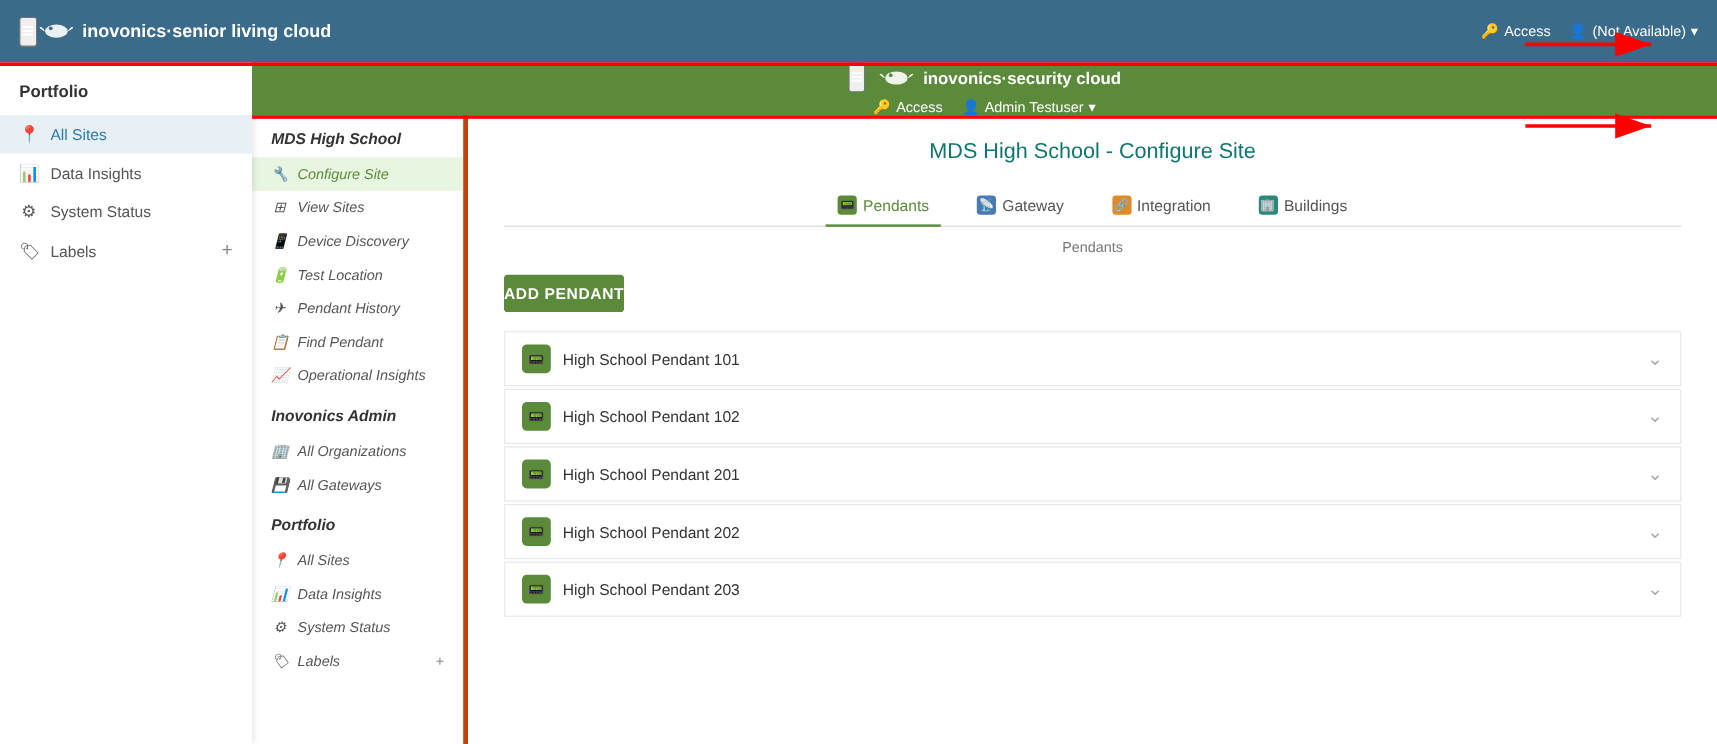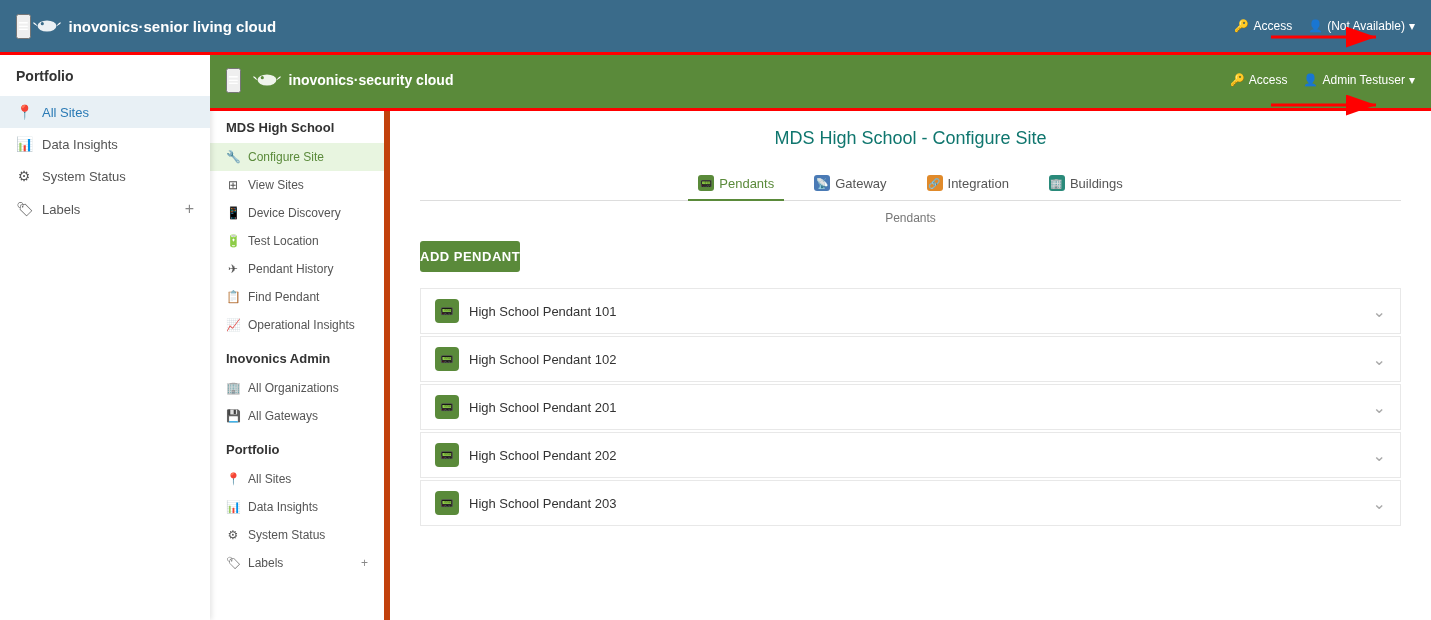--- a/index.html
+++ b/index.html
@@ -120,28 +120,29 @@
     .content-right {
       flex: 1;
       display: flex;
       flex-direction: column;
       overflow: hidden;
     }
 
     
     .security-header {
       background: #5a8a3a;
-      height: 56px;
+      height: 44px;
       display: flex;
       align-items: center;
       padding: 0 16px;
       justify-content: space-between;
       outline: 3px solid red;
       position: relative;
       z-index: 8;
+      flex-direction: column;
     }
     .security-header-left {
       display: flex;
       align-items: center;
       gap: 10px;
       color: white;
     }
     .security-title {
       color: white;
       font-size: 14px;
@@ -160,23 +161,24 @@
       display: flex;
       flex: 1;
       overflow: hidden;
     }
 
     
     .sidebar-security {
       width: 180px;
       min-width: 180px;
       background: white;
-      border-right: 6px solid #c2410c;
+      border-right: 4px solid #c2410c;
       overflow-y: auto;
       padding: 0;
+      font-style: italic;
     }
     .sidebar-security-section {
       font-weight: bold;
       color: #333;
       padding: 12px 16px 8px 16px;
       font-size: 13px;
     }
     .sidebar-security-item {
       display: flex;
       align-items: center;

